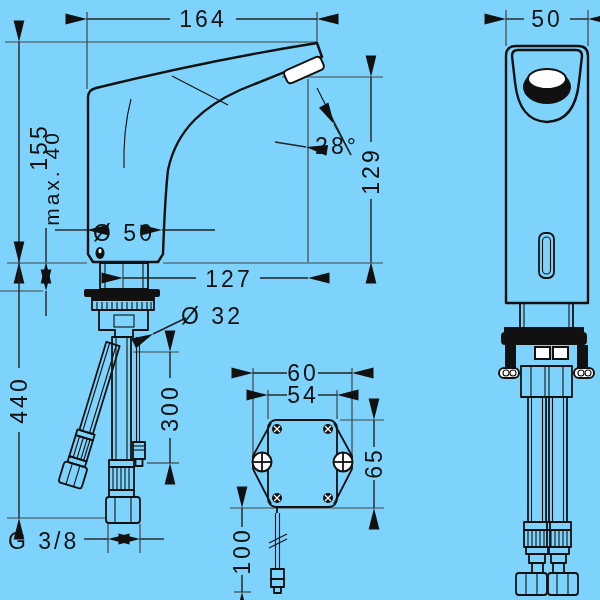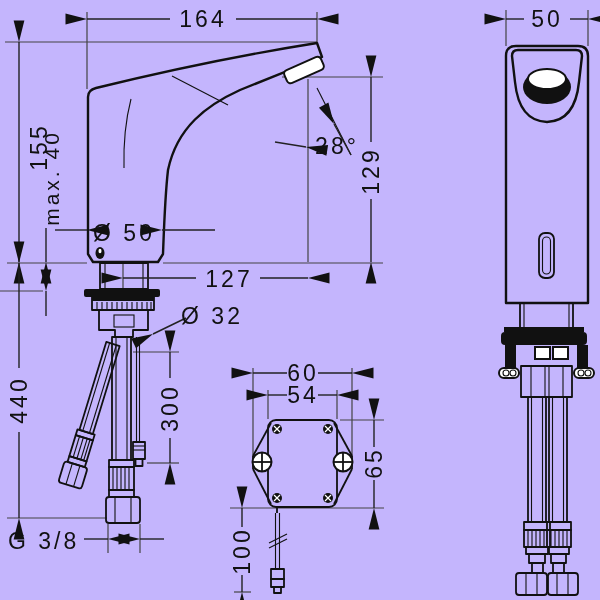--- a/index.html
+++ b/index.html
@@ -1,16 +1,16 @@
 <!DOCTYPE html>
 <html><head>
 <meta charset="utf-8">
 <style>
   html,body{margin:0;padding:0;background:#ffffff;}
-  .stage{width:600px;height:600px;background:#c4b5fd;position:relative;overflow:hidden;}
+  .stage{width:600px;height:600px;background:#7dd3fc;position:relative;overflow:hidden;}
   svg{display:block;}
   text{font-family:"Liberation Sans","DejaVu Sans",sans-serif;font-size:23px;letter-spacing:3px;fill:#111;}
   text.small{font-size:21px;}
   .outline{fill:none;stroke:#111;stroke-width:2.4;stroke-linejoin:round;stroke-linecap:round;}
   .outline2{fill:none;stroke:#111;stroke-width:1.8;stroke-linejoin:round;}
   .thin{fill:none;stroke:#111;stroke-width:1.1;}
   .dim{fill:none;stroke:#222;stroke-width:1.4;}
   .ext{fill:none;stroke:#444;stroke-width:1.2;}
   .blk{fill:#111;stroke:none;}
   .wht{fill:#fff;stroke:#111;stroke-width:2;}

